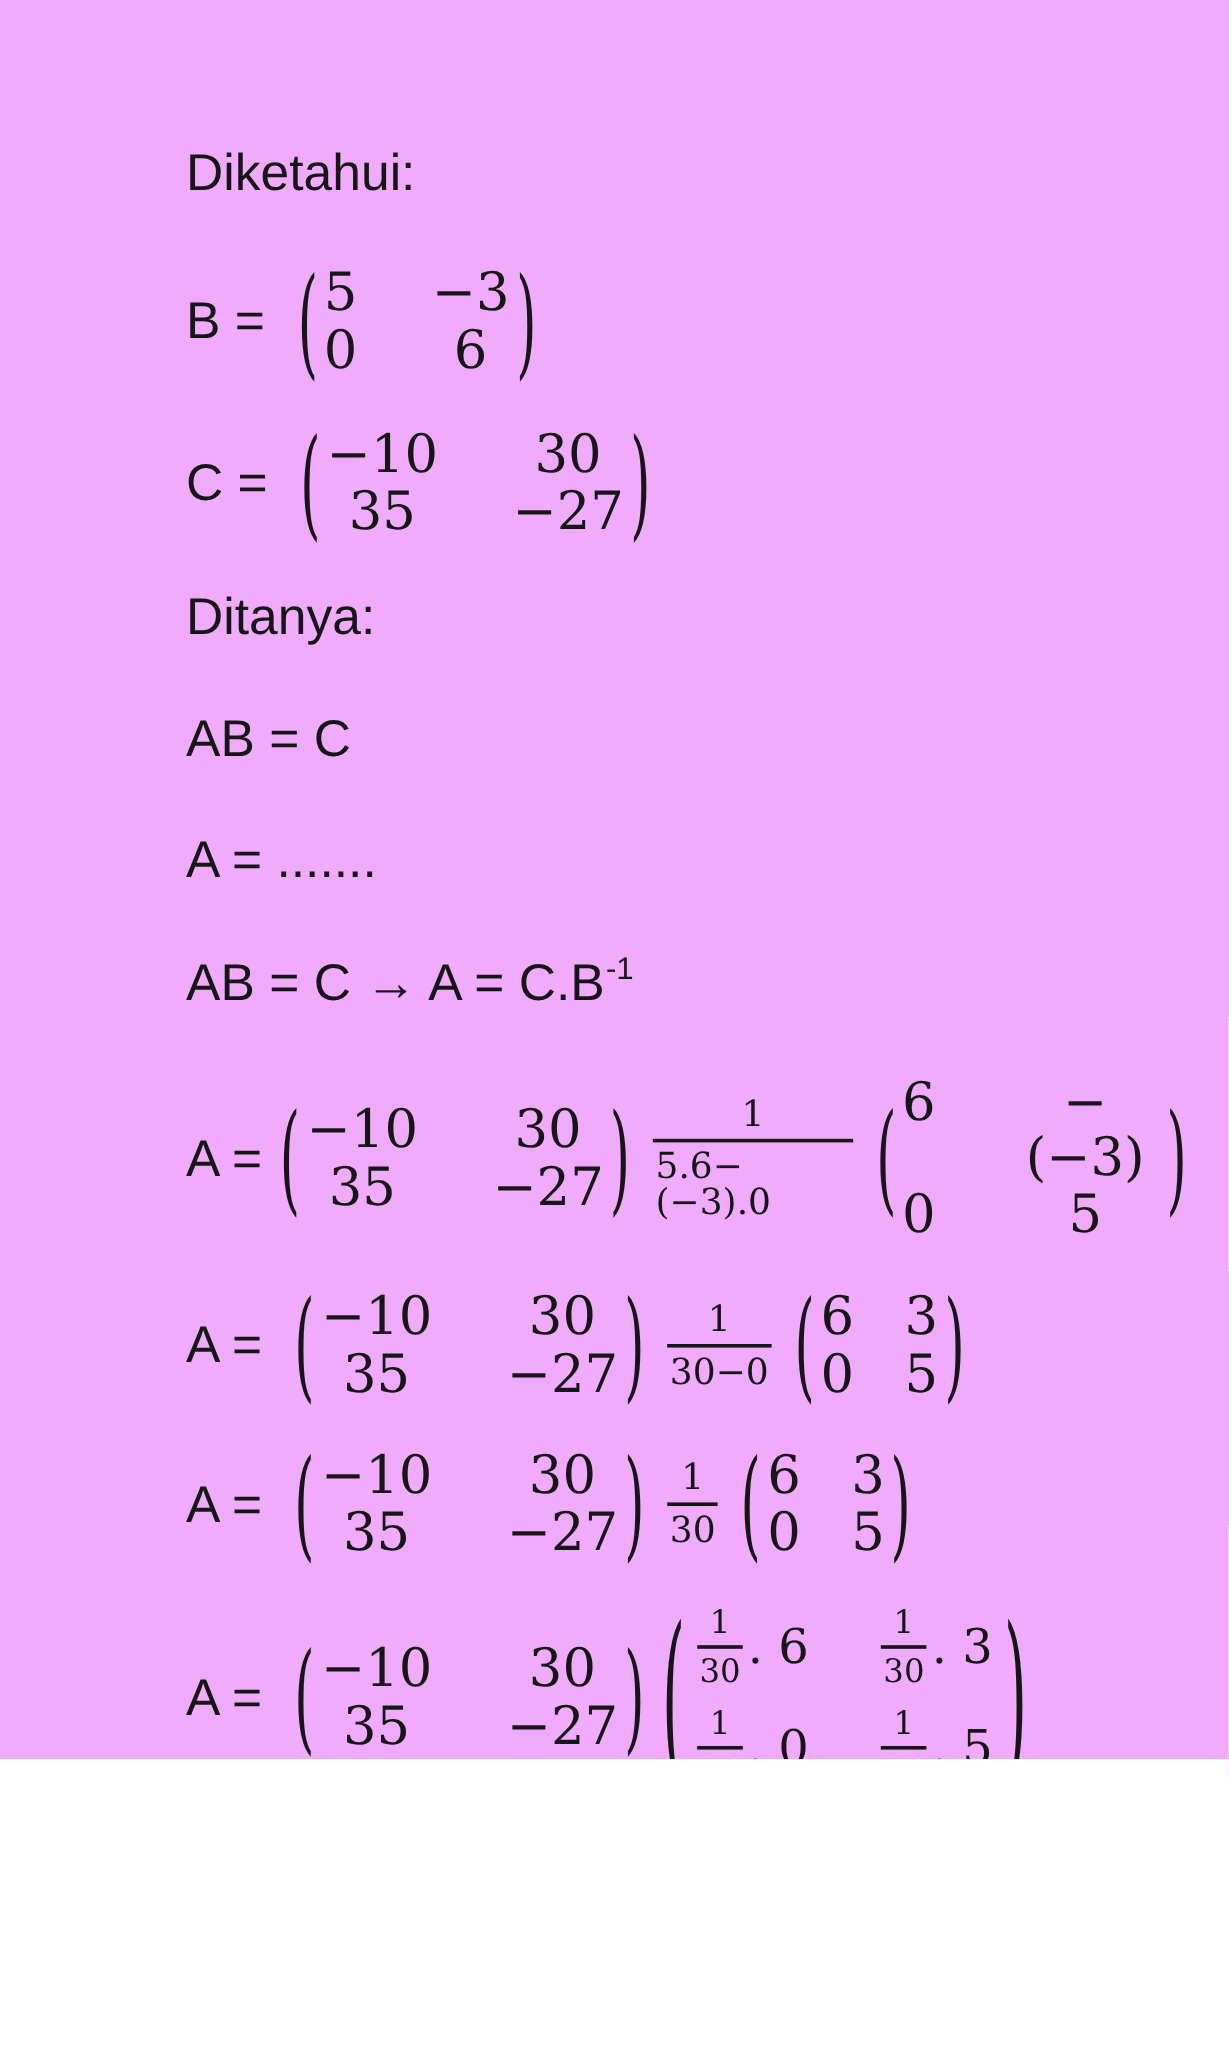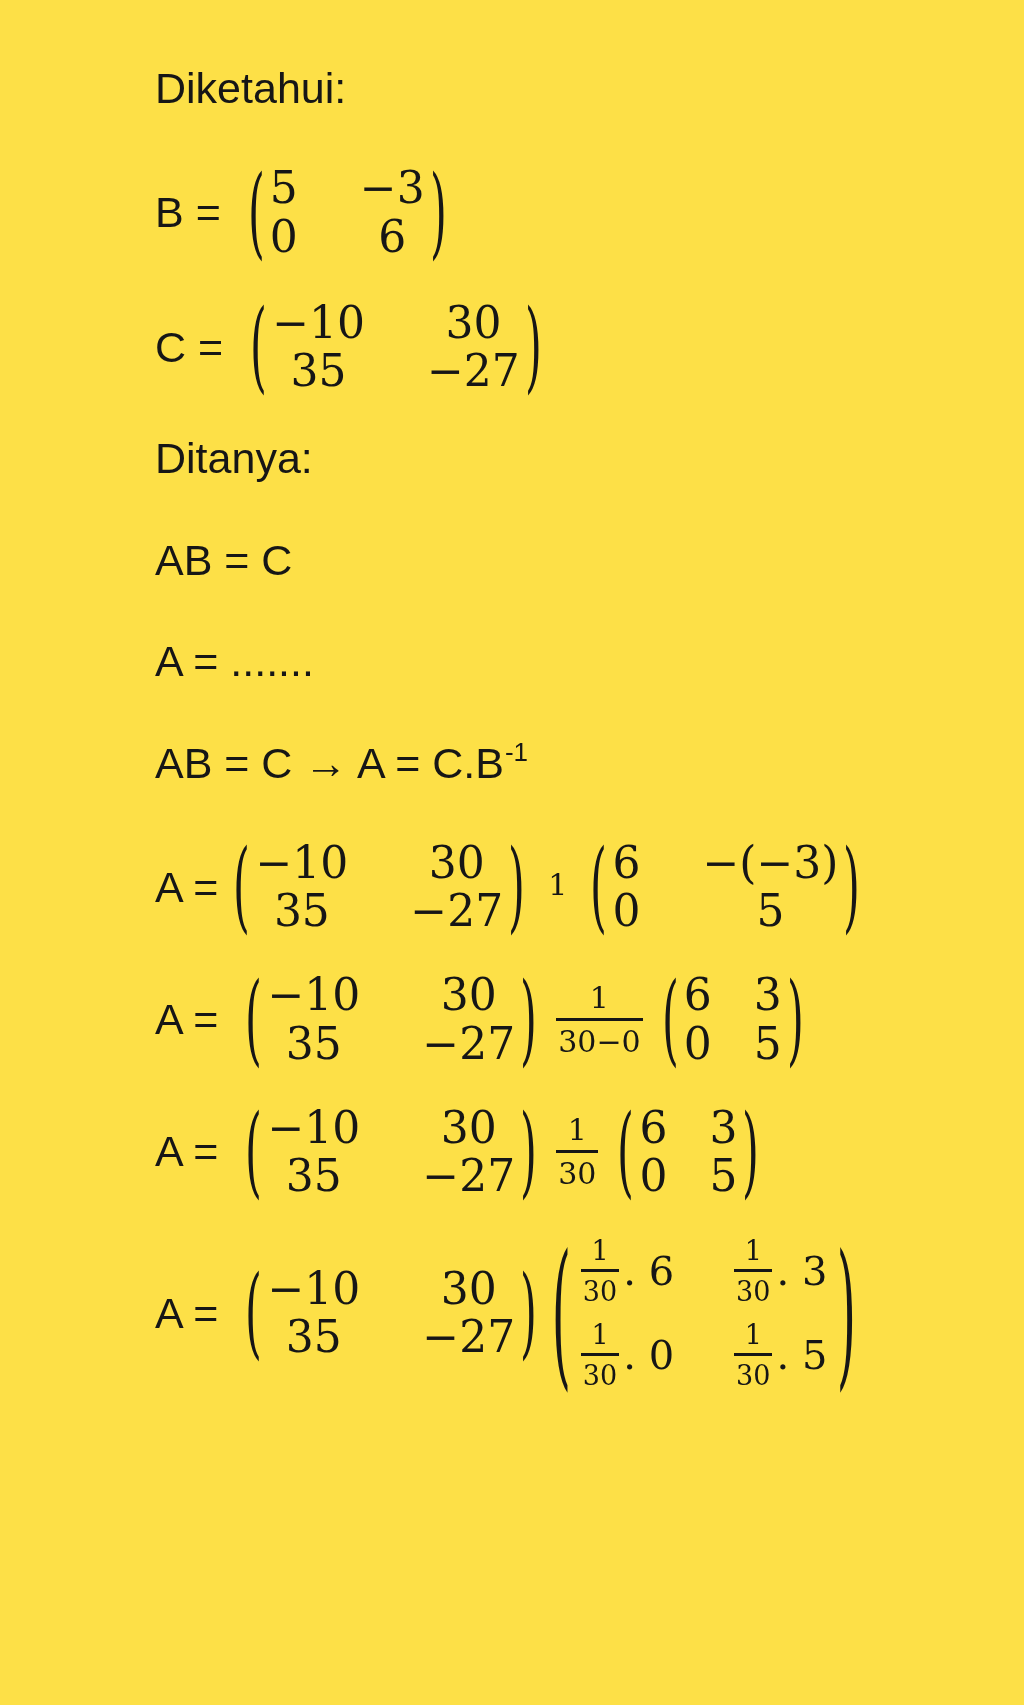--- a/index.html
+++ b/index.html
@@ -1,21 +1,21 @@
 <!DOCTYPE html>
 <html><head>
 <meta charset="utf-8">
 <style>
   html,body { margin:0; padding:0; background:#ffffff; }
   .page {
     position:relative;
-    width:1024px; height:1705px;
-    background:#fde047;
+    width:1024px; height:1466px;
+    background:#f0abfc;
     box-sizing:border-box;
-    padding:64px 30px 0 155px;
+    padding:120px 30px 0 155px;
     color:#161616;
     overflow:hidden;
   }
   .txt {
     font-family:"Liberation Sans","DejaVu Sans",sans-serif;
     font-size:43px;
     line-height:1.15;
     margin:0 0 52px 0;
     white-space:pre;
   }
@@ -140,20 +140,21 @@
       <span class="mgrid">
         <span>−10</span>
         <span>30</span>
         <span>35</span>
         <span>−27</span>
       </span>
       <span class="paren">)</span>
     </span>
     <span class="frac">
       <span class="fnum">1</span>
+      <span class="fden">5.6−(−3).0</span>
     </span>
     <span class="matrix">
       <span class="paren">(</span>
       <span class="mgrid">
         <span>6</span>
         <span>−(−3)</span>
         <span>0</span>
         <span>5</span>
       </span>
       <span class="paren">)</span>

